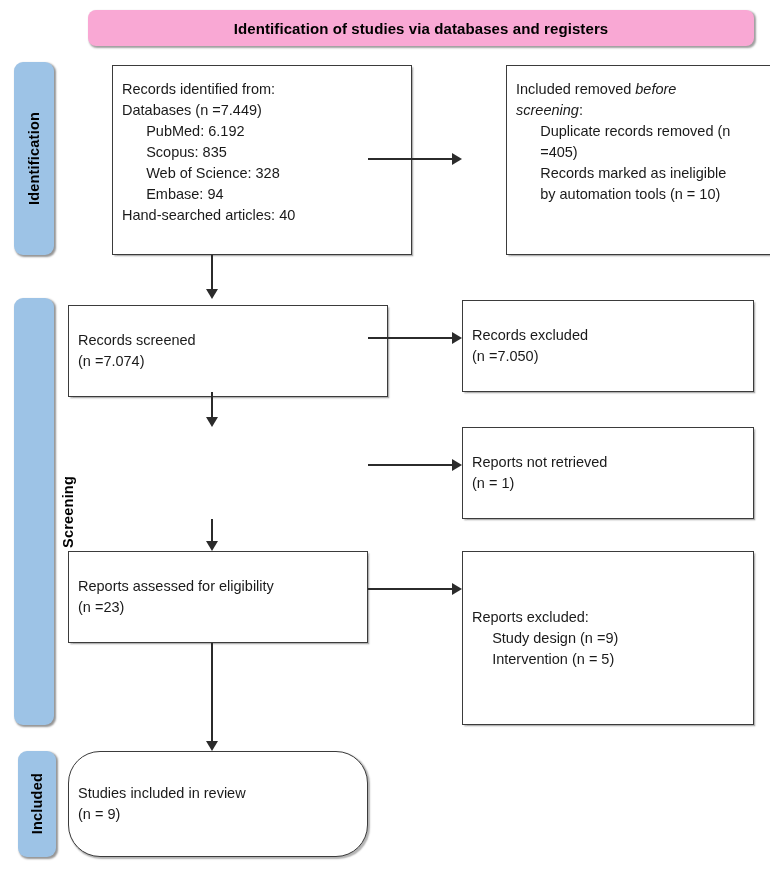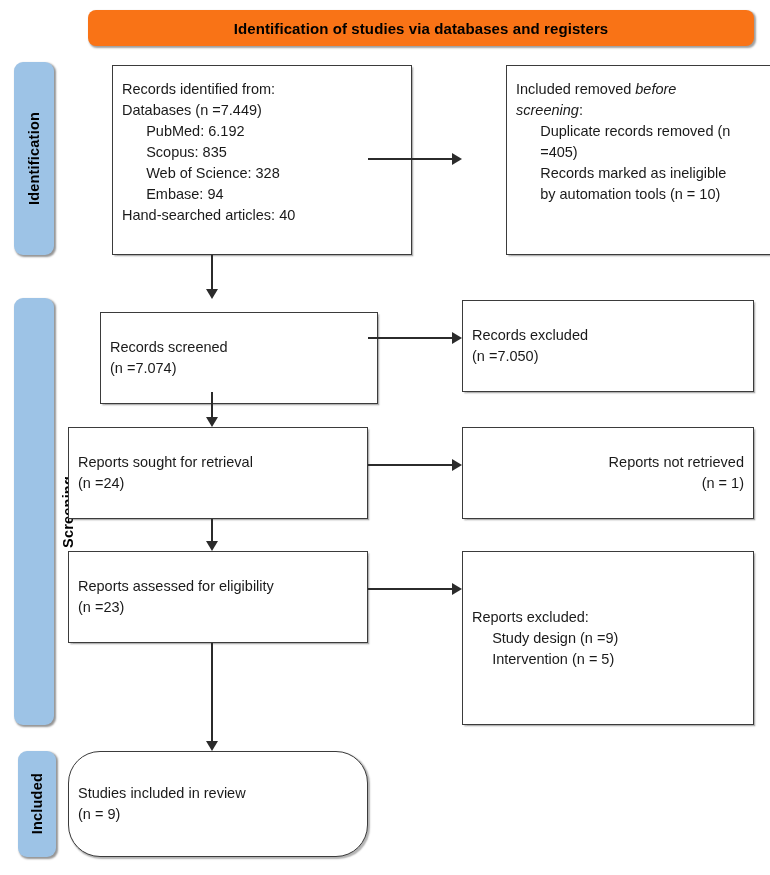--- a/index.html
+++ b/index.html
@@ -21,21 +21,21 @@
     overflow: hidden;
   }
 
   
   .phase-banner {
     position: absolute;
     left: 88px;
     top: 10px;
     width: 666px;
     height: 36px;
-    background: #f97316;
+    background: #f9a8d4;
     border-radius: 8px;
     box-shadow: 1.5px 1.5px 2px rgba(0,0,0,0.38);
     display: flex;
     align-items: center;
     justify-content: center;
     box-sizing: border-box;
   }
   .phase-banner-label {
     font-size: 15px;
     font-weight: bold;
@@ -88,24 +88,24 @@
     white-space: pre-wrap;
   }
   .flow-box.top-aligned { justify-content: flex-start; margin-left: 44px; }
   .flow-box.top-aligned .flow-box-text { padding-top: 13px; }
 
   .flow-box-text em { }
 
   
   #box-records-identified { left: 68px;  top: 65px;  width: 300px; height: 190px; }
   #box-records-removed    { left: 462px; top: 65px;  width: 292px; height: 190px; }
-  #box-records-screened   { left: 68px;  top: 312px; width: 278px; height: 92px; margin-left: 32px; }
+  #box-records-screened   { left: 68px;  top: 305px; width: 320px; height: 92px; }
   #box-records-excluded   { left: 462px; top: 300px; width: 292px; height: 92px; }
   #box-reports-sought     { left: 68px;  top: 427px; width: 300px; height: 92px; }
-  #box-reports-not-retrieved { left: 462px; top: 427px; width: 292px; height: 92px; text-align: right; }
+  #box-reports-not-retrieved { left: 462px; top: 427px; width: 292px; height: 92px; }
   #box-reports-assessed   { left: 68px;  top: 551px; width: 300px; height: 92px; }
   #box-reports-excluded   { left: 462px; top: 551px; width: 292px; height: 174px; }
   #box-studies-included   { left: 68px;  top: 751px; width: 300px; height: 106px; border-radius: 32px; }
 
   
   .arrow { position: absolute; }
   .arrow-line-v {
     position: absolute;
     width: 1.6px;
     background: #2b2b2b;
@@ -195,24 +195,20 @@
   <div class="flow-box" id="box-records-screened">
     <div class="flow-box-text">Records screened
 (n =7.074)</div>
   </div>
 
   <div class="flow-box" id="box-records-excluded">
     <div class="flow-box-text">Records excluded
 (n =7.050)</div>
   </div>
 
-  <div class="flow-box" id="box-reports-sought">
-    <div class="flow-box-text">Reports sought for retrieval
-(n =24)</div>
-  </div>
 
   <div class="flow-box" id="box-reports-not-retrieved">
     <div class="flow-box-text">Reports not retrieved
 (n = 1)</div>
   </div>
 
   <div class="flow-box" id="box-reports-assessed">
     <div class="flow-box-text">Reports assessed for eligibility
 (n =23)</div>
   </div>

